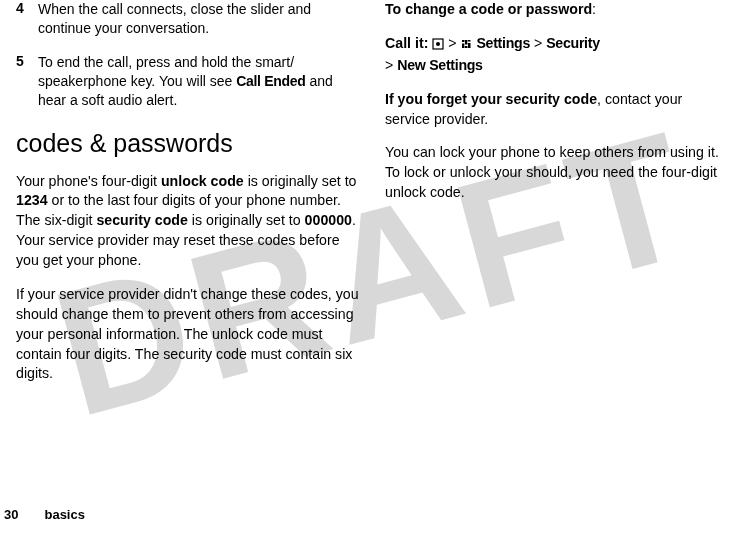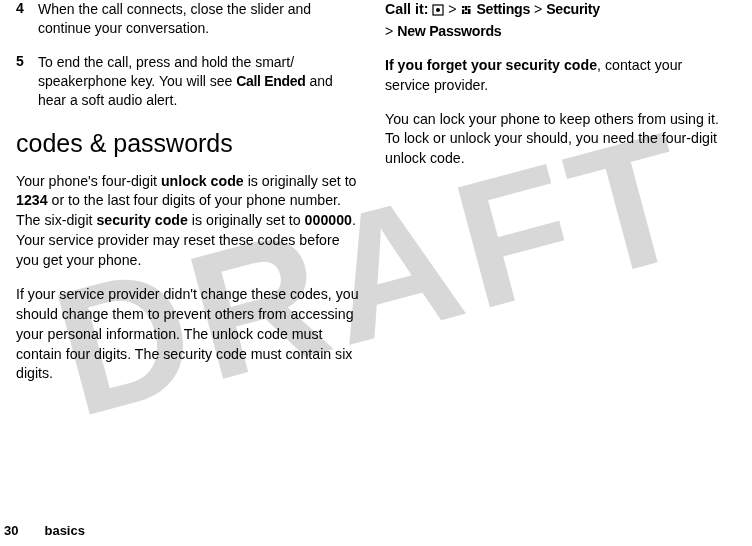--- a/index.html
+++ b/index.html
@@ -57,21 +57,21 @@
   font-weight: normal;
   margin: 18px 0 14px 0;
 }
 .para {
   font-size: 14.2px;
   line-height: 1.4;
   margin-bottom: 14px;
 }
 .footer {
   position: absolute;
-  bottom: 8px;
+  bottom: 24px;
   left: 4px;
   font-size: 13px;
 }
 .footer .pagenum { font-weight: bold; margin-right: 26px; }
 .footer .section { font-weight: bold; }
 .icon {
   display: inline-block;
   vertical-align: -2px;
 }
 </style>
@@ -98,33 +98,36 @@
     <h2>codes &amp; passwords</h2>
 
     <div class="para">
       <span>Your phone's four-digit </span><span class="bold">unlock code</span><span> is originally set to </span><span class="bold">1234</span><span> or to the last four digits of your phone number. The six-digit </span><span class="bold">security code</span><span> is originally set to </span><span class="bold">000000</span><span>. Your service provider may reset these codes before you get your phone.</span>
     </div>
 
     <div class="para">If your service provider didn't change these codes, you should change them to prevent others from accessing your personal information. The unlock code must contain four digits. The security code must contain six digits.</div>
   </div>
 
   <div class="col">
+    <div class="para">
+      <span class="bold">To change a code or password</span><span>:</span>
+    </div>
 
     <div class="para">
       <span class="bold">Call it: </span><span class="icon"><svg width="12" height="12" viewBox="0 0 12 12">
             <rect x="1" y="1" width="10" height="10" fill="none" stroke="#000" stroke-width="1.2"></rect>
             <circle cx="6" cy="6" r="2" fill="#000"></circle>
           </svg></span><span> &gt; </span><span class="icon"><svg width="12" height="12" viewBox="0 0 12 12">
             <rect x="2" y="2" width="2.5" height="8" fill="#000"></rect>
             <rect x="5" y="2" width="2.5" height="8" fill="#000"></rect>
             <rect x="8" y="2" width="2.5" height="8" fill="#000"></rect>
             <rect x="1.5" y="4" width="3.5" height="1.5" fill="#fff"></rect>
             <rect x="4.5" y="6.5" width="3.5" height="1.5" fill="#fff"></rect>
             <rect x="7.5" y="3.5" width="3.5" height="1.5" fill="#fff"></rect>
-          </svg></span> <span class="condensed">Settings</span><span> &gt; </span><span class="condensed">Security</span><br><span>&gt; </span><span class="condensed">New Passwords</span>
+          </svg></span> <span class="condensed">Settings</span><span> &gt; </span><span class="condensed">Security</span><br><span>&gt; </span><span class="condensed">New Settings</span>
     </div>
 
 
     <div class="para">
       <span class="bold">If you forget your security code</span><span>, contact your service provider.</span>
     </div>
 
 
     <div class="para">You can lock your phone to keep others from using it. To lock or unlock your should, you need the four-digit unlock code.</div>
 

